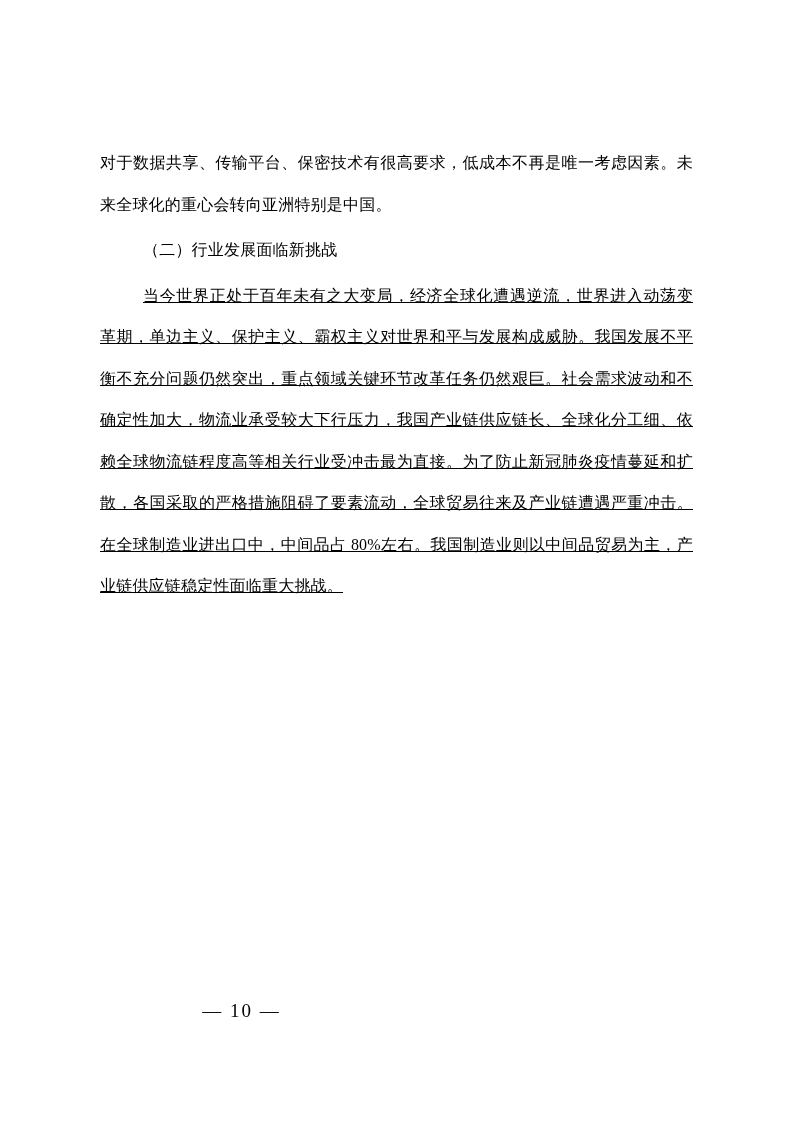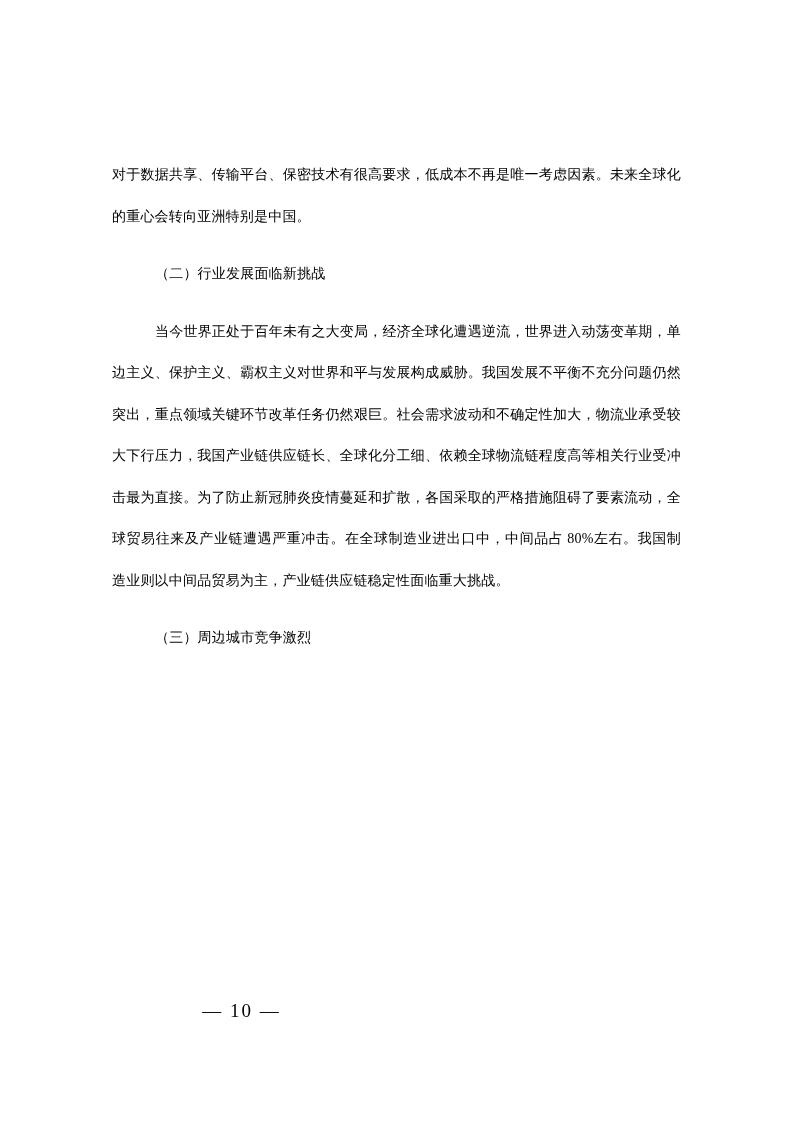--- a/index.html
+++ b/index.html
@@ -21,29 +21,30 @@
     top: 0;
     width: 793px;
     height: 1122px;
     box-sizing: border-box;
     padding: 138px 96px 0 96px;
   }
   .content {
     width: 601px;
   }
   p {
-    margin: 16px;
-    font-size: 14px;
+    margin: 4px;
+    font-size: 16px;
     line-height: 41.5px;
     text-align: justify;
     text-justify: inter-ideograph;
     letter-spacing: 0.2px;
   }
   p.indent {
     text-indent: 43px;
+    text-decoration: underline;
   }
   p.heading {
     text-indent: 43px;
     font-family: "Liberation Serif", "DejaVu Serif", serif;
     font-weight: normal;
   }
   .footer {
     position: absolute;
     left: 10px;
     top: 1000px;
@@ -59,19 +60,18 @@
   }
 </style>
 </head>
 <body>
 
 <div class="page">
   <div class="content">
     <p class="body-text">对于数据共享、传输平台、保密技术有很高要求，低成本不再是唯一考虑因素。未来全球化的重心会转向亚洲特别是中国。</p>
     <p class="heading">（二）行业发展面临新挑战</p>
     <p class="indent">当今世界正处于百年未有之大变局，经济全球化遭遇逆流，世界进入动荡变革期，单边主义、保护主义、霸权主义对世界和平与发展构成威胁。我国发展不平衡不充分问题仍然突出，重点领域关键环节改革任务仍然艰巨。社会需求波动和不确定性加大，物流业承受较大下行压力，我国产业链供应链长、全球化分工细、依赖全球物流链程度高等相关行业受冲击最为直接。为了防止新冠肺炎疫情蔓延和扩散，各国采取的严格措施阻碍了要素流动，全球贸易往来及产业链遭遇严重冲击。在全球制造业进出口中，中间品占 80%左右。我国制造业则以中间品贸易为主，产业链供应链稳定性面临重大挑战。</p>
-    <p class="heading">（三）周边城市竞争激烈</p>
   </div>
 </div>
 
 <div class="footer">
   <span>— 10 —</span>
 </div>
 
 </body></html>

